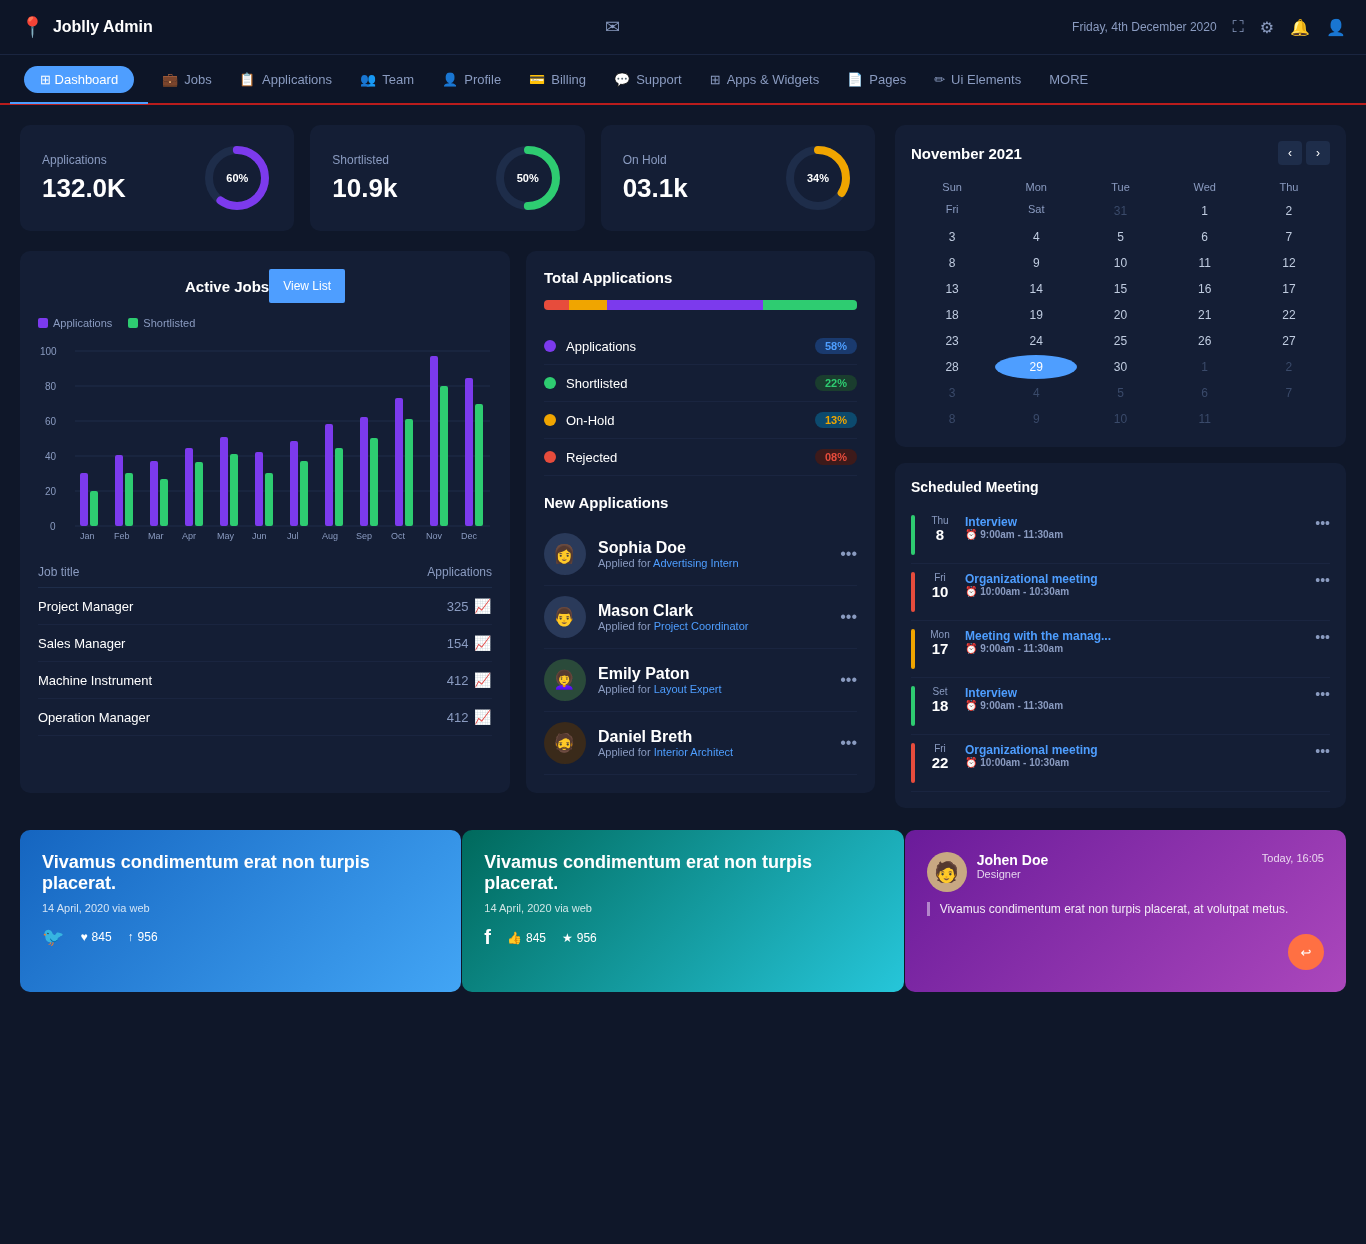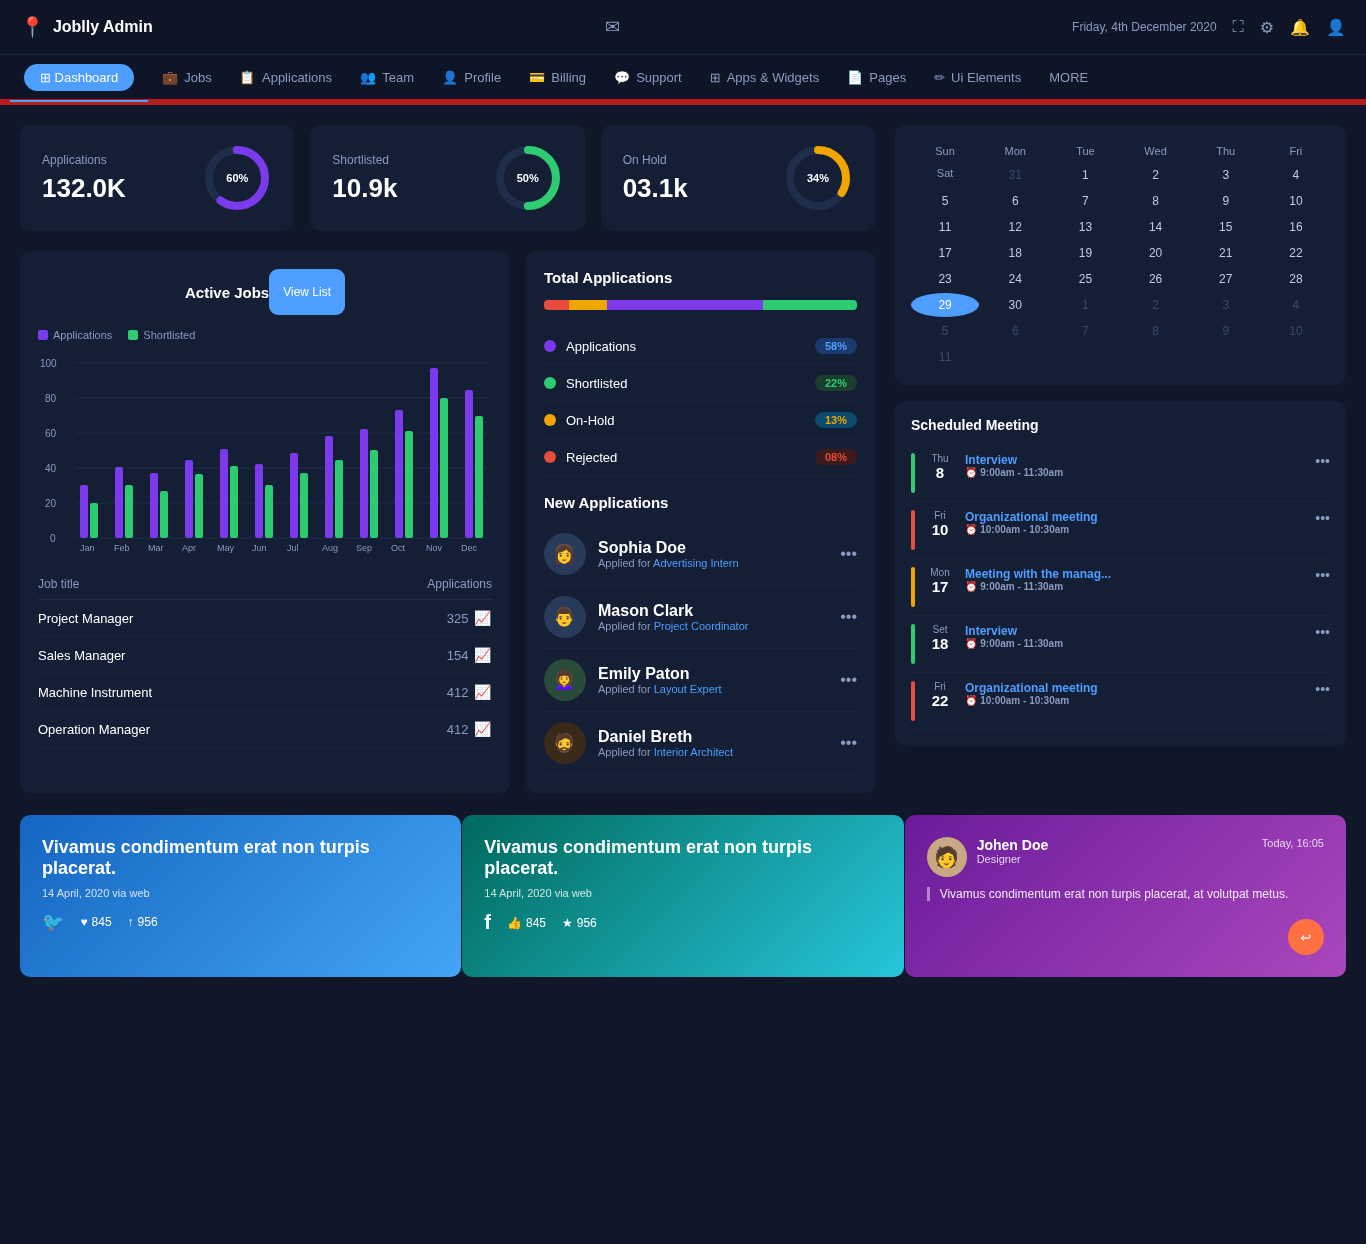--- a/index.html
+++ b/index.html
@@ -9,21 +9,21 @@
     .topbar { background: #0d1527; display: flex; align-items: center; padding: 0 20px; height: 55px; border-bottom: 1px solid #1a2540; }
     .logo { display: flex; align-items: center; gap: 8px; font-weight: 700; font-size: 16px; color: #fff; flex: 0 0 auto; }
     .logo-icon { color: #4e9eff; font-size: 20px; }
     .topbar-center { flex: 1; display: flex; justify-content: center; }
     .mail-icon { font-size: 18px; color: #8a9bc0; }
     .topbar-right { display: flex; align-items: center; gap: 16px; }
     .date-text { color: #8a9bc0; font-size: 12px; }
     .topbar-icon { color: #8a9bc0; font-size: 16px; cursor: pointer; }
 
     
-    .navbar { background: #0d1527; display: flex; align-items: center; padding: 0 10px; height: 50px; border-bottom: 6px solid #b91c1c; }
+    .navbar { background: #0d1527; display: flex; align-items: center; padding: 0 10px; height: 50px; border-bottom: 2px solid #b91c1c; }
     .nav-item { padding: 0 14px; height: 50px; display: flex; align-items: center; gap: 6px; cursor: pointer; color: #8a9bc0; font-size: 13px; position: relative; }
     .nav-item.active { color: #fff; }
     .nav-item.active::after { content: ''; position: absolute; bottom: 0; left: 0; right: 0; height: 2px; background: #4e9eff; }
     .nav-active-bg { background: #4e9eff; border-radius: 20px; padding: 6px 16px; color: #fff; }
 
     
     .main { display: flex; gap: 0; padding: 20px; }
     .left-col { flex: 0 0 855px; }
     .right-col { flex: 1; padding-left: 20px; }
 
@@ -35,21 +35,21 @@
     .donut-wrap { position: relative; width: 70px; height: 70px; }
     .donut-label { position: absolute; top: 50%; left: 50%; transform: translate(-50%, -50%); font-size: 11px; font-weight: 600; color: #fff; }
 
     
     .panels { display: flex; gap: 16px; }
     .panel-left { flex: 0 0 490px; background: #141e35; border-radius: 10px; padding: 18px; }
     .panel-right { flex: 1; background: #141e35; border-radius: 10px; padding: 18px; }
 
     .panel-header { display: flex; justify-content: center; align-items: center; margin-bottom: 14px; }
     .panel-title { font-size: 15px; font-weight: 600; }
-    .view-list-btn { background: #4e9eff; color: #fff; border: none; border-radius: 9px; padding: 16px 14px; cursor: pointer; font-size: 12px; }
+    .view-list-btn { background: #4e9eff; color: #fff; border: none; border-radius: 2px; padding: 10px 14px; cursor: pointer; font-size: 12px; }
 
     
     .chart-legend { display: flex; gap: 16px; margin-bottom: 12px; }
     .legend-item { display: flex; align-items: center; gap: 5px; font-size: 11px; color: #8a9bc0; }
     .legend-dot { width: 10px; height: 10px; border-radius: 2px; }
     .chart-area { position: relative; height: 200px; }
     .chart-svg { width: 100%; height: 100%; }
 
     
     .job-table { margin-top: 16px; width: 100%; }
@@ -80,21 +80,21 @@
     .person-sub { font-size: 11px; color: #8a9bc0; }
     .person-sub span { color: #4e9eff; }
     .more-icon { color: #8a9bc0; cursor: pointer; font-size: 16px; }
 
     
     .calendar-panel { background: #141e35; border-radius: 10px; padding: 16px; margin-bottom: 16px; }
     .cal-header { display: flex; align-items: center; justify-content: space-between; margin-bottom: 12px; }
     .cal-title { font-size: 15px; font-weight: 600; }
     .cal-nav { display: flex; gap: 4px; }
     .cal-nav-btn { background: #1e2d4a; border: none; border-radius: 4px; color: #fff; width: 24px; height: 24px; cursor: pointer; font-size: 12px; }
-    .cal-grid { display: grid; grid-template-columns: repeat(6, 1fr); gap: 2px; }
+    .cal-grid { display: grid; grid-template-columns: repeat(5, 1fr); gap: 2px; }
     .cal-day-header { text-align: center; font-size: 11px; color: #8a9bc0; padding: 4px 0; }
     .cal-day { text-align: center; font-size: 12px; padding: 5px 3px; border-radius: 50%; cursor: pointer; color: #8a9bc0; }
     .cal-day.active { background: #4e9eff; color: #fff; border-radius: 50%; }
     .cal-day.current-month { color: #c0cce0; }
     .cal-day.other-month { color: #3a4a6a; }
 
     
     .meeting-panel { background: #141e35; border-radius: 10px; padding: 16px; }
     .meeting-title { font-size: 14px; font-weight: 600; margin-bottom: 12px; }
     .meeting-row { display: flex; align-items: flex-start; gap: 10px; padding: 8px 0; border-bottom: 1px solid #1a2540; }
@@ -443,20 +443,27 @@
           </div>
           <span class="more-icon">•••</span>
         </div>
       </div>
     </div>
   </div>
 
   <div class="right-col">
 
     <div class="calendar-panel">
+      <div class="cal-header">
+        <span class="cal-title">November 2021</span>
+        <div class="cal-nav">
+          <button class="cal-nav-btn">‹</button>
+          <button class="cal-nav-btn">›</button>
+        </div>
+      </div>
       <div class="cal-grid">
         <div class="cal-day-header">Sun</div>
         <div class="cal-day-header">Mon</div>
         <div class="cal-day-header">Tue</div>
         <div class="cal-day-header">Wed</div>
         <div class="cal-day-header">Thu</div>
         <div class="cal-day-header">Fri</div>
         <div class="cal-day-header">Sat</div>
 
         <div class="cal-day other-month">31</div>

